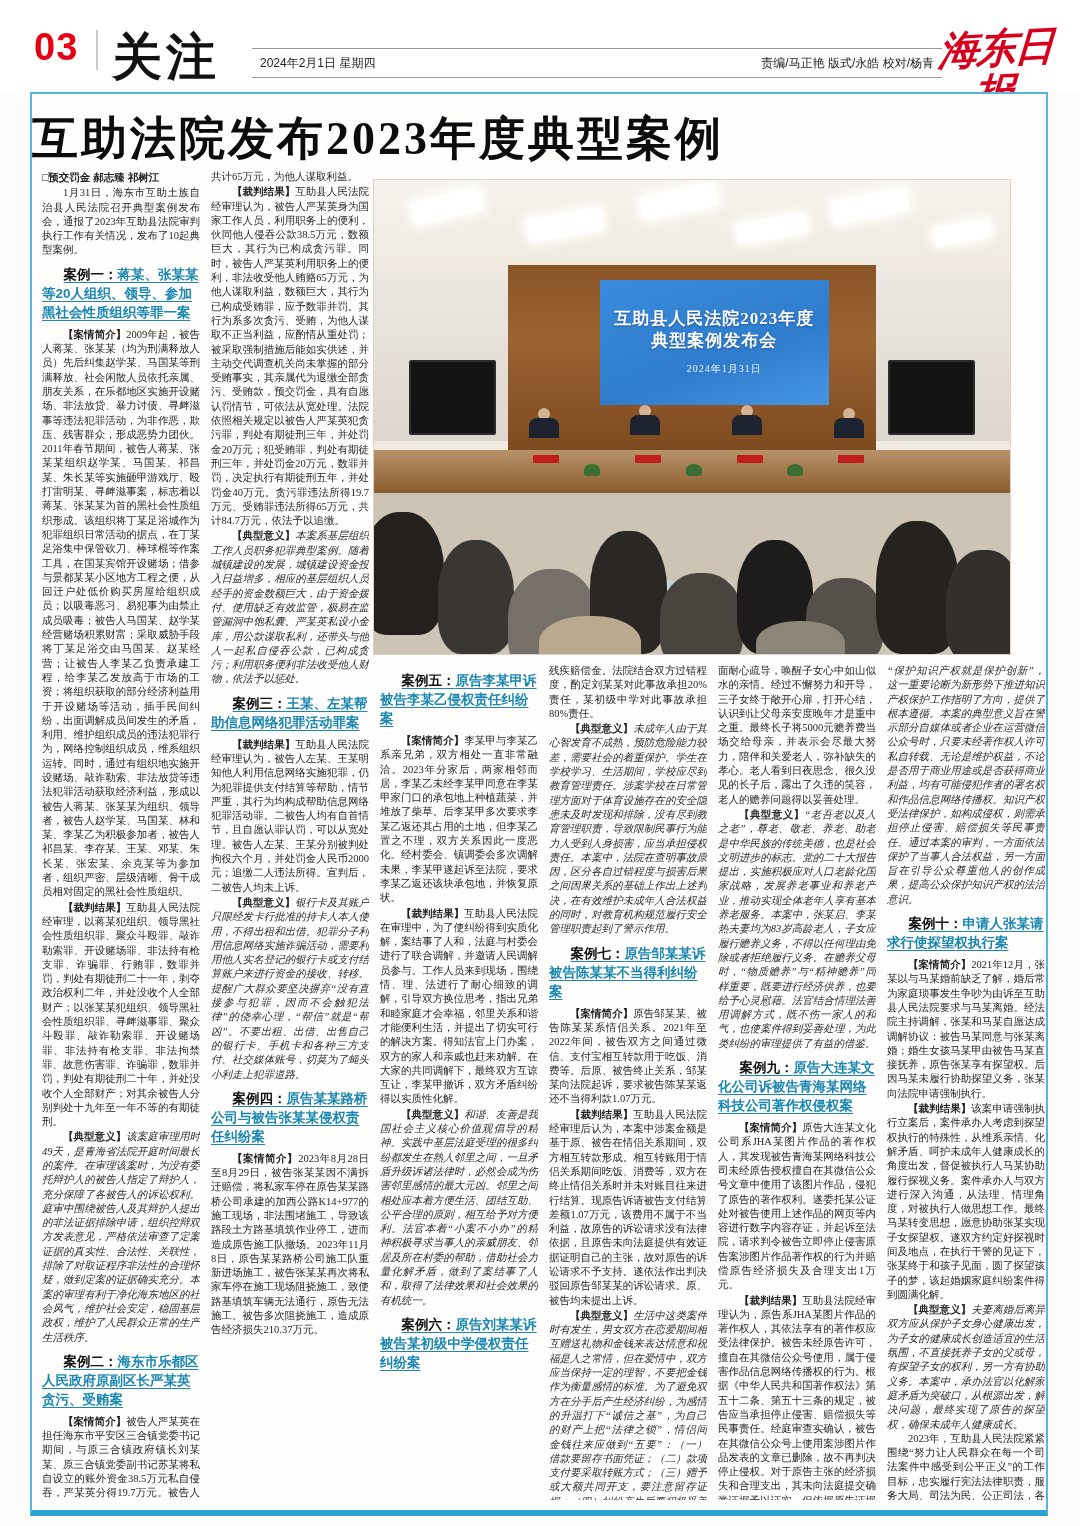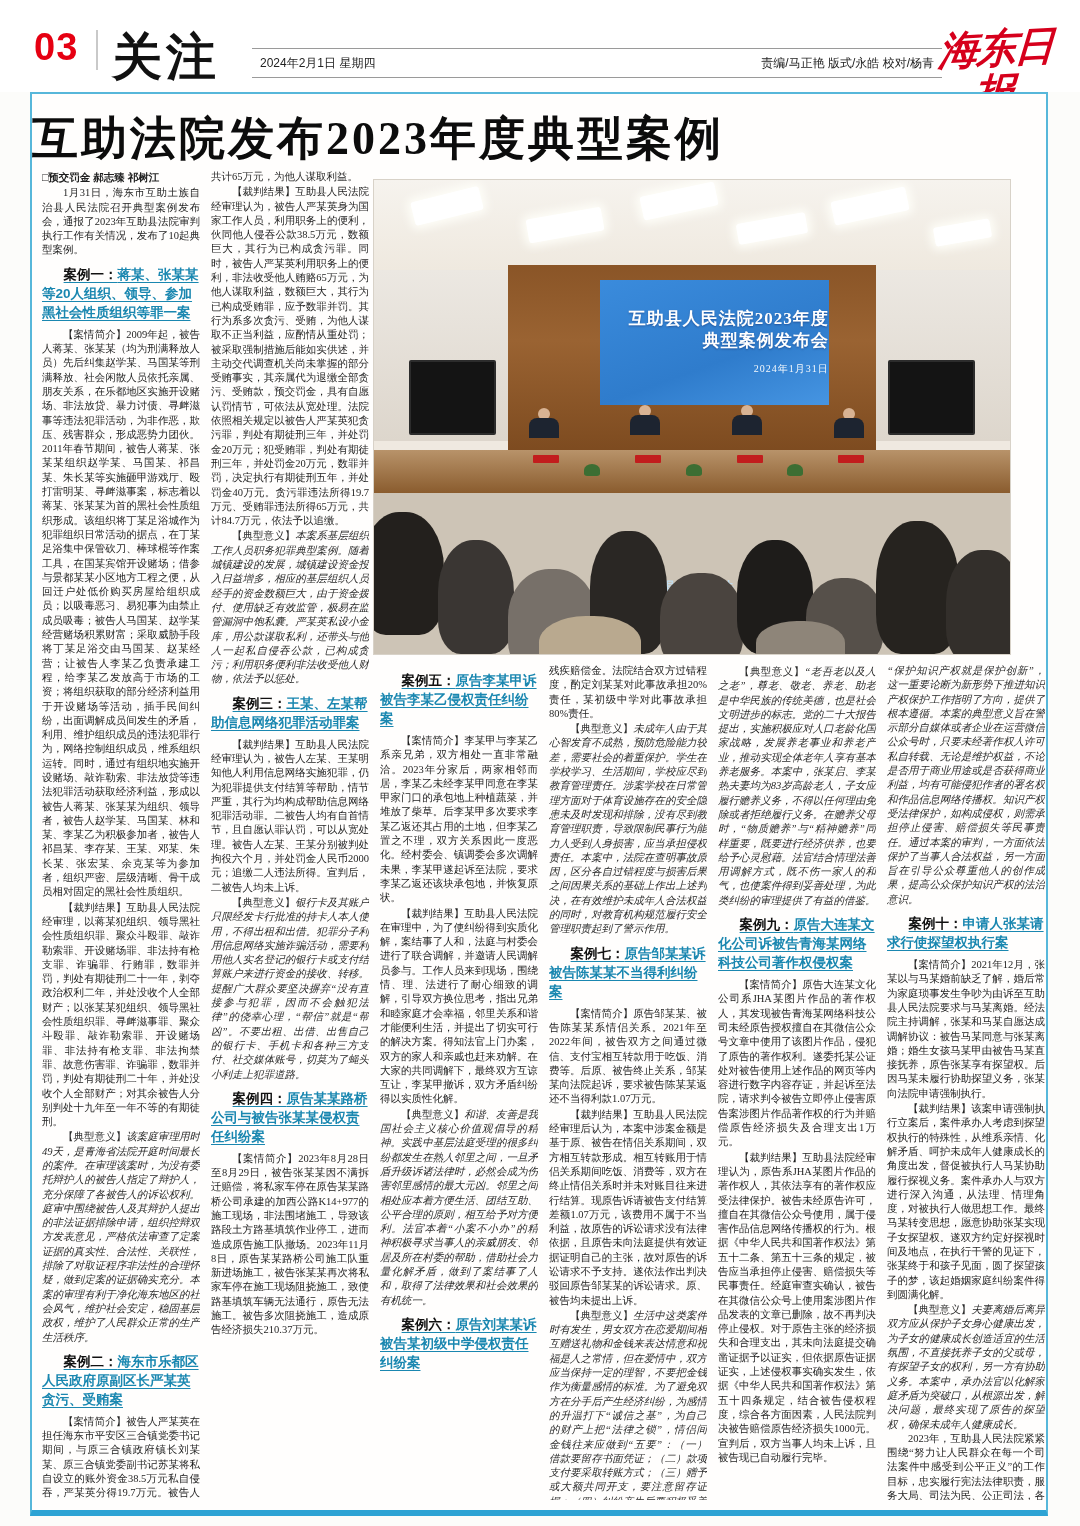--- a/index.html
+++ b/index.html
@@ -26,41 +26,41 @@
   .frame{position:absolute;left:30px;top:92px;width:1018px;height:1424px;box-sizing:border-box;
     border:2px solid #57b7da;border-bottom:6px solid #2da3d4;background:#fffefd;}
   .headline{position:absolute;left:0;top:14px;width:100%;text-align:left;
     font-size:46px;font-weight:900;letter-spacing:3px;color:#0c0c0c;
     font-family:"Liberation Serif",serif;}
   
   .col{position:absolute;width:158px;overflow:hidden;text-align:justify;
     font-size:10.5px;line-height:14.3px;color:#1f1f1f;}
   .col p{margin:0;text-indent:2em;}
   .col p.ni{text-indent:0;}
-  .col p b{font-family:"Liberation Sans",sans-serif;font-weight:400;font-style:normal;}
+  .col p b{font-family:"Liberation Sans",sans-serif;font-weight:700;font-style:normal;}
   .col p.kai{font-style:italic;color:#2b2b2b;}
   .byline{font-weight:bold;font-family:"Liberation Sans",sans-serif;margin-bottom:2px;}
   .case-title{font-family:"Liberation Sans",sans-serif;font-weight:800;font-size:13.5px;
     line-height:19px;margin:7px 0 5px 0;text-indent:1.6em;text-align:left;
     text-decoration:underline;text-decoration-color:#1a87b0;text-underline-offset:3px;}
   .case-title .cpfx{color:#111;}
   .case-title .crest{color:#1a87b0;}
   
   .photo{position:absolute;left:342px;top:86px;width:636px;height:474px;overflow:hidden;
     background:#efe9e0;box-shadow:0 0 0 1px #d8d2c8;}
   .ph-ceiling{position:absolute;left:0;top:0;width:100%;height:19%;
     background:linear-gradient(#f6f3ee,#efe9df);}
   .ph-light{position:absolute;background:#fff;border-radius:3px;box-shadow:0 0 10px 4px rgba(255,255,250,.9);}
   .ph-wallL{position:absolute;left:0;top:19%;width:21%;height:36%;background:linear-gradient(#ece8e2,#ddd6cc);}
   .ph-wallR{position:absolute;right:0;top:19%;width:21%;height:36%;background:linear-gradient(#ece8e2,#ddd6cc);}
   .ph-wood{position:absolute;left:21%;top:18%;width:58%;height:40%;
     background:linear-gradient(180deg,#8a5527,#9a6332 40%,#7c4a1f);}
   .ph-screen{position:absolute;left:35.5%;top:21%;width:36%;height:26.5%;
     background:linear-gradient(160deg,#3a8bdc,#2f7ccc 60%,#4695e2);
-    display:flex;flex-direction:column;align-items:flex-end;justify-content:center;
+    display:flex;flex-direction:column;align-items:center;justify-content:center;
     color:#fff;text-align:center;}
   .ph-screen .t1{font-weight:900;font-size:17px;line-height:22px;letter-spacing:1px;text-shadow:0 1px 2px rgba(0,0,60,.35);}
   .ph-screen .t2{font-size:10px;margin-top:10px;letter-spacing:1px;opacity:.95;margin-left:20px;}
   .ph-tv{position:absolute;width:13%;height:15%;background:#141414;border:2px solid #2c2c2c;border-radius:2px;}
   .ph-table{position:absolute;left:0;top:57%;width:100%;height:9%;
     background:linear-gradient(#b8936a,#8a5c2e);}
   .ph-floorfront{position:absolute;left:0;top:66%;width:100%;height:34%;background:#cdc4b6;}
   .person{position:absolute;width:34px;height:30px;}
   .person .head{position:absolute;left:11px;top:0;width:12px;height:12px;border-radius:50%;background:#d8b393;}
   .person .body{position:absolute;left:2px;top:10px;width:30px;height:20px;border-radius:8px 8px 0 0;background:#1d2430;}
@@ -175,20 +175,21 @@
     </div>
   <div class="col" style="left:517px;top:570px;height:836px">
       <p class="ni">残疾赔偿金。法院结合双方过错程度，酌定刘某某对此事故承担20%责任，某初级中学对此事故承担80%责任。</p>
       <p class="kai"><b>【典型意义】</b>未成年人由于其心智发育不成熟，预防危险能力较差，需要社会的着重保护。学生在学校学习、生活期间，学校应尽到教育管理责任。涉案学校在日常管理方面对于体育设施存在的安全隐患未及时发现和排除，没有尽到教育管理职责，导致限制民事行为能力人受到人身损害，应当承担侵权责任。本案中，法院在查明事故原因，区分各自过错程度与损害后果之间因果关系的基础上作出上述判决，在有效维护未成年人合法权益的同时，对教育机构规范履行安全管理职责起到了警示作用。</p>
       <div class="case-title"><span class="cpfx">案例七：</span><span class="crest">原告邹某某诉被告陈某某不当得利纠纷案</span></div>
       <p><b>【案情简介】</b>原告邹某某、被告陈某某系情侣关系。2021年至2022年间，被告双方之间通过微信、支付宝相互转款用于吃饭、消费等。后原、被告终止关系，邹某某向法院起诉，要求被告陈某某返还不当得利款1.07万元。</p>
       <p><b>【裁判结果】</b>互助县人民法院经审理后认为，本案中涉案金额是基于原、被告在情侣关系期间，双方相互转款形成。相互转账用于情侣关系期间吃饭、消费等，双方在终止情侣关系时并未对账目往来进行结算。现原告诉请被告支付结算差额1.07万元，该费用不属于不当利益，故原告的诉讼请求没有法律依据，且原告未向法庭提供有效证据证明自己的主张，故对原告的诉讼请求不予支持。遂依法作出判决驳回原告邹某某的诉讼请求。原、被告均未提出上诉。</p>
       <p class="kai"><b>【典型意义】</b>生活中这类案件时有发生，男女双方在恋爱期间相互赠送礼物和金钱来表达情意和祝福是人之常情，但在爱情中，双方应当保持一定的理智，不要把金钱作为衡量感情的标准。为了避免双方在分手后产生经济纠纷，为感情的升温打下“诚信之基”，为自己的财产上把“法律之锁”，情侣间金钱往来应做到“五要”：（一）借款要留存书面凭证；（二）款项支付要采取转账方式；（三）赠予或大额共同开支，要注意留存证据；（四）纠纷产生后要积极妥善处理，保护好双方隐私；（五）恋爱期间经济要独立。</p>
     </div>
   <div class="col" style="left:686px;top:570px;height:836px">
+      <p class="ni">面耐心疏导，唤醒子女心中如山似水的亲情。经过不懈努力和开导，三子女终于敞开心扉，打开心结，认识到让父母亲安度晚年才是重中之重。最终长子将5000元赡养费当场交给母亲，并表示会尽最大努力，陪伴和关爱老人，弥补缺失的孝心。老人看到日夜思念、很久没见的长子后，露出了久违的笑容，老人的赡养问题得以妥善处理。</p>
       <p class="kai"><b>【典型意义】</b>“老吾老以及人之老”，尊老、敬老、养老、助老是中华民族的传统美德，也是社会文明进步的标志。党的二十大报告提出，实施积极应对人口老龄化国家战略，发展养老事业和养老产业，推动实现全体老年人享有基本养老服务。本案中，张某启、李某热夫妻均为83岁高龄老人，子女应履行赡养义务，不得以任何理由免除或者拒绝履行义务。在赡养父母时，“物质赡养”与“精神赡养”同样重要，既要进行经济供养，也要给予心灵慰藉。法官结合情理法善用调解方式，既不伤一家人的和气，也使案件得到妥善处理，为此类纠纷的审理提供了有益的借鉴。</p>
       <div class="case-title"><span class="cpfx">案例九：</span><span class="crest">原告大连某文化公司诉被告青海某网络科技公司著作权侵权案</span></div>
       <p><b>【案情简介】</b>原告大连某文化公司系JHA某图片作品的著作权人，其发现被告青海某网络科技公司未经原告授权擅自在其微信公众号文章中使用了该图片作品，侵犯了原告的著作权利。遂委托某公证处对被告使用上述作品的网页等内容进行数字内容存证，并起诉至法院，请求判令被告立即停止侵害原告案涉图片作品著作权的行为并赔偿原告经济损失及合理支出1万元。</p>
       <p><b>【裁判结果】</b>互助县法院经审理认为，原告系JHA某图片作品的著作权人，其依法享有的著作权应受法律保护。被告未经原告许可，擅自在其微信公众号使用，属于侵害作品信息网络传播权的行为。根据《中华人民共和国著作权法》第五十二条、第五十三条的规定，被告应当承担停止侵害、赔偿损失等民事责任。经庭审查实确认，被告在其微信公众号上使用案涉图片作品发表的文章已删除，故不再判决停止侵权。对于原告主张的经济损失和合理支出，其未向法庭提交确凿证据予以证实，但依据原告证据证实，上述侵权事实确实发生，依据《中华人民共和国著作权法》第五十四条规定，结合被告侵权程度，综合各方面因素，人民法院判决被告赔偿原告经济损失1000元。宣判后，双方当事人均未上诉，且被告现已自动履行完毕。</p>
     </div>
   <div class="col" style="left:855px;top:570px;height:836px">
       <p class="kai ni">“保护知识产权就是保护创新”，这一重要论断为新形势下推进知识产权保护工作指明了方向，提供了根本遵循。本案的典型意义旨在警示部分自媒体或者企业在运营微信公众号时，只要未经著作权人许可私自转载、无论是维护权益，不论是否用于商业用途或是否获得商业利益，均有可能侵犯作者的署名权和作品信息网络传播权。知识产权受法律保护，如构成侵权，则需承担停止侵害、赔偿损失等民事责任。通过本案的审判，一方面依法保护了当事人合法权益，另一方面旨在引导公众尊重他人的创作成果，提高公众保护知识产权的法治意识。</p>
       <div class="case-title"><span class="cpfx">案例十：</span><span class="crest">申请人张某请求行使探望权执行案</span></div>
       <p><b>【案情简介】</b>2021年12月，张某以与马某婚前缺乏了解，婚后常为家庭琐事发生争吵为由诉至互助县人民法院要求与马某离婚。经法院主持调解，张某和马某自愿达成调解协议：被告马某同意与张某离婚；婚生女孩马某甲由被告马某直接抚养，原告张某享有探望权。后因马某未履行协助探望义务，张某向法院申请强制执行。</p>
       <p><b>【裁判结果】</b>该案申请强制执行立案后，案件承办人考虑到探望权执行的特殊性，从维系亲情、化解矛盾、呵护未成年人健康成长的角度出发，督促被执行人马某协助履行探视义务。案件承办人与双方进行深入沟通，从法理、情理角度，对被执行人做思想工作。最终马某转变思想，愿意协助张某实现子女探望权。遂双方约定好探视时间及地点，在执行干警的见证下，张某终于和孩子见面，圆了探望孩子的梦，该起婚姻家庭纠纷案件得到圆满化解。</p>

